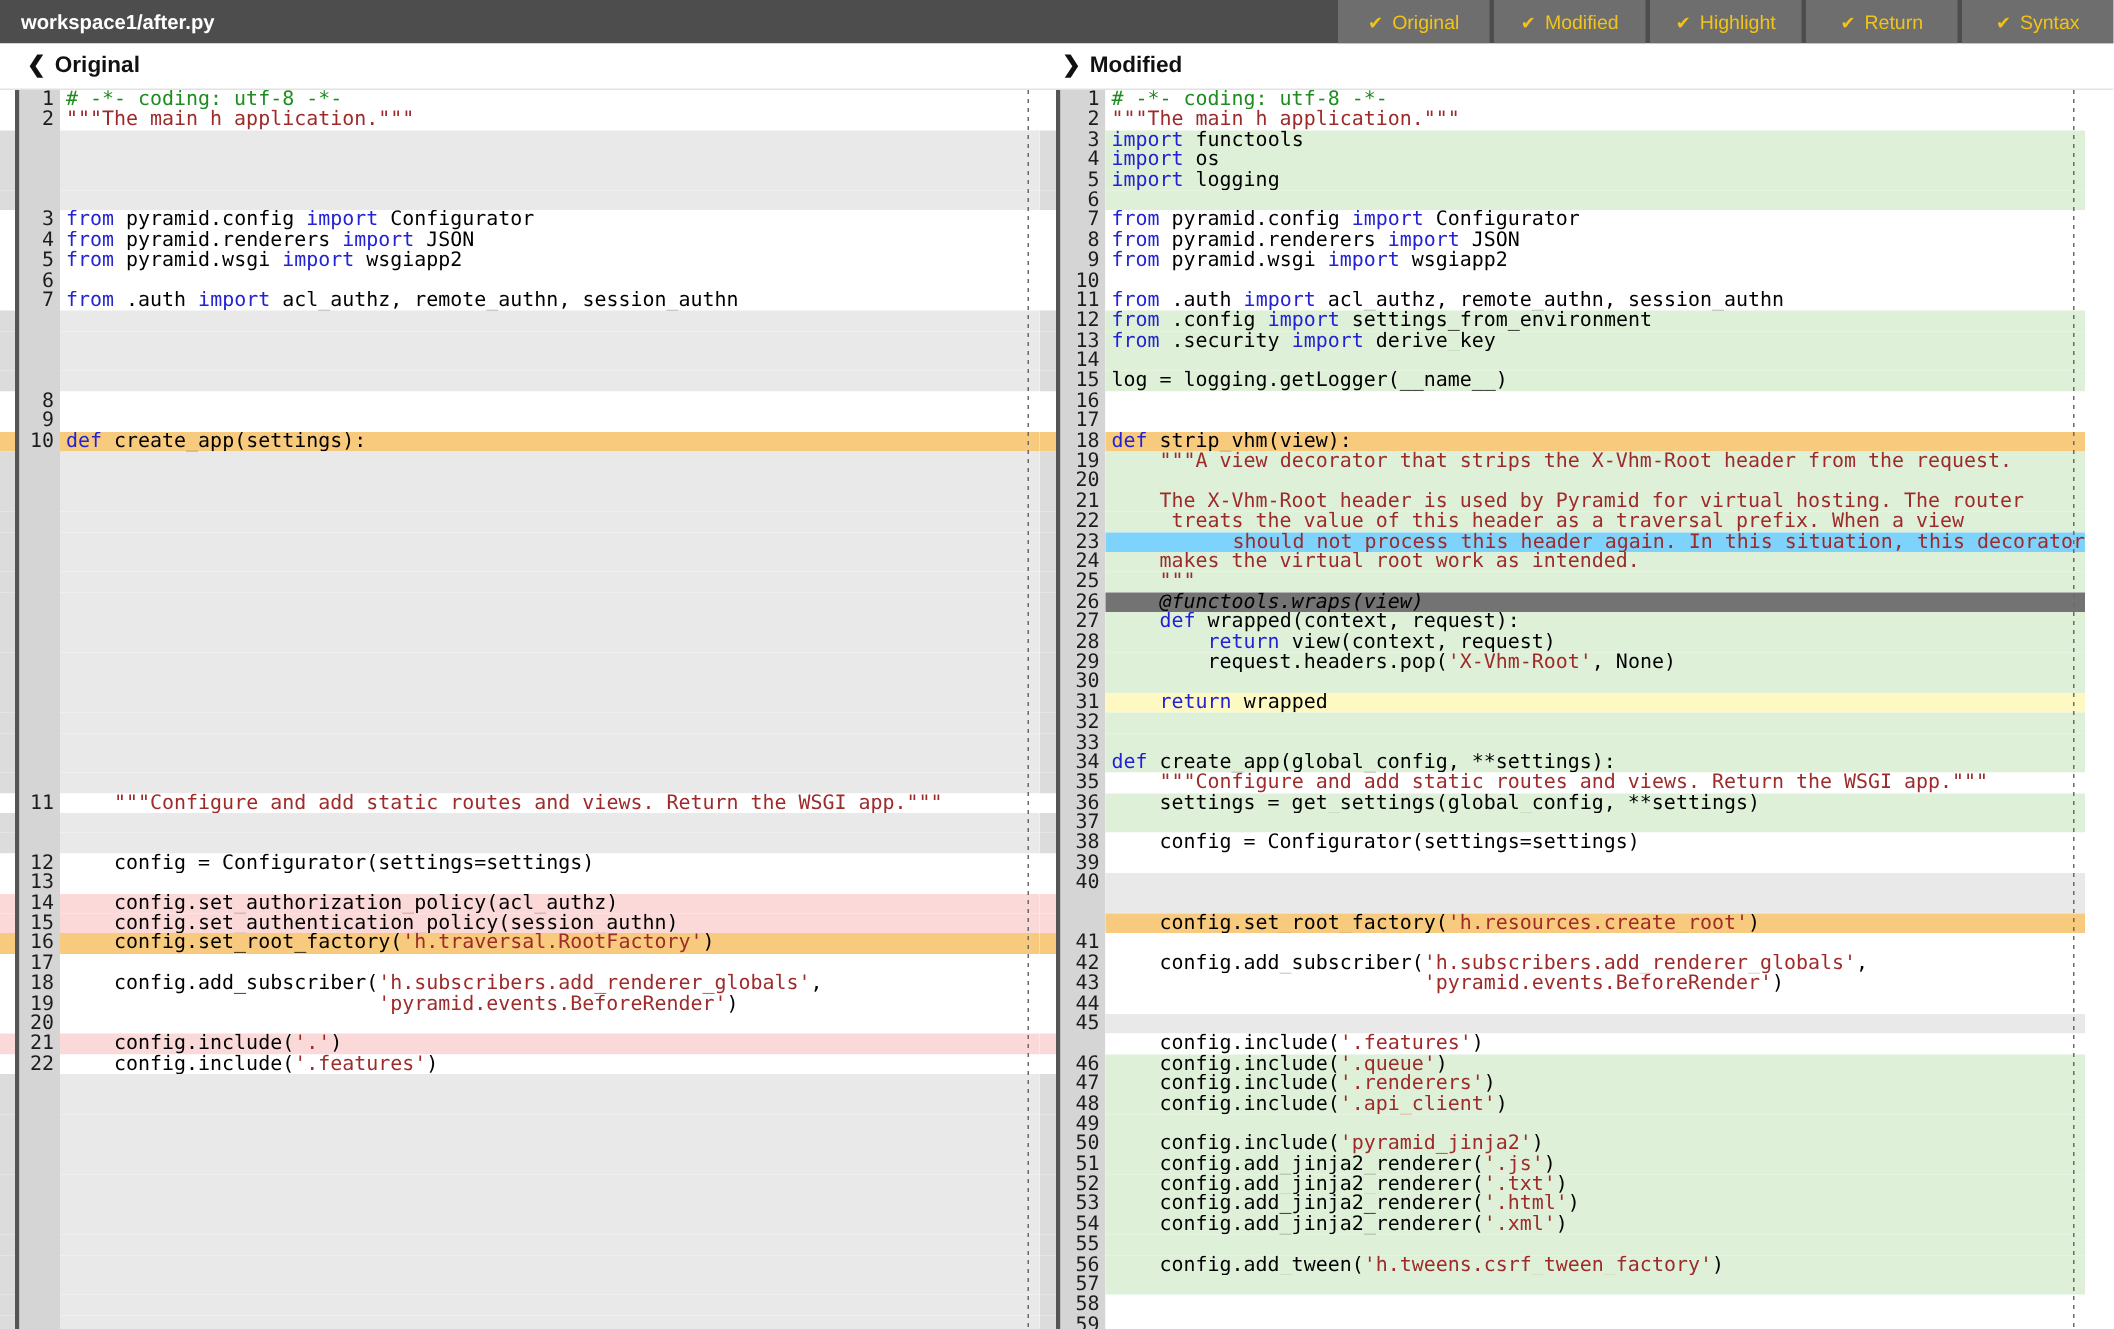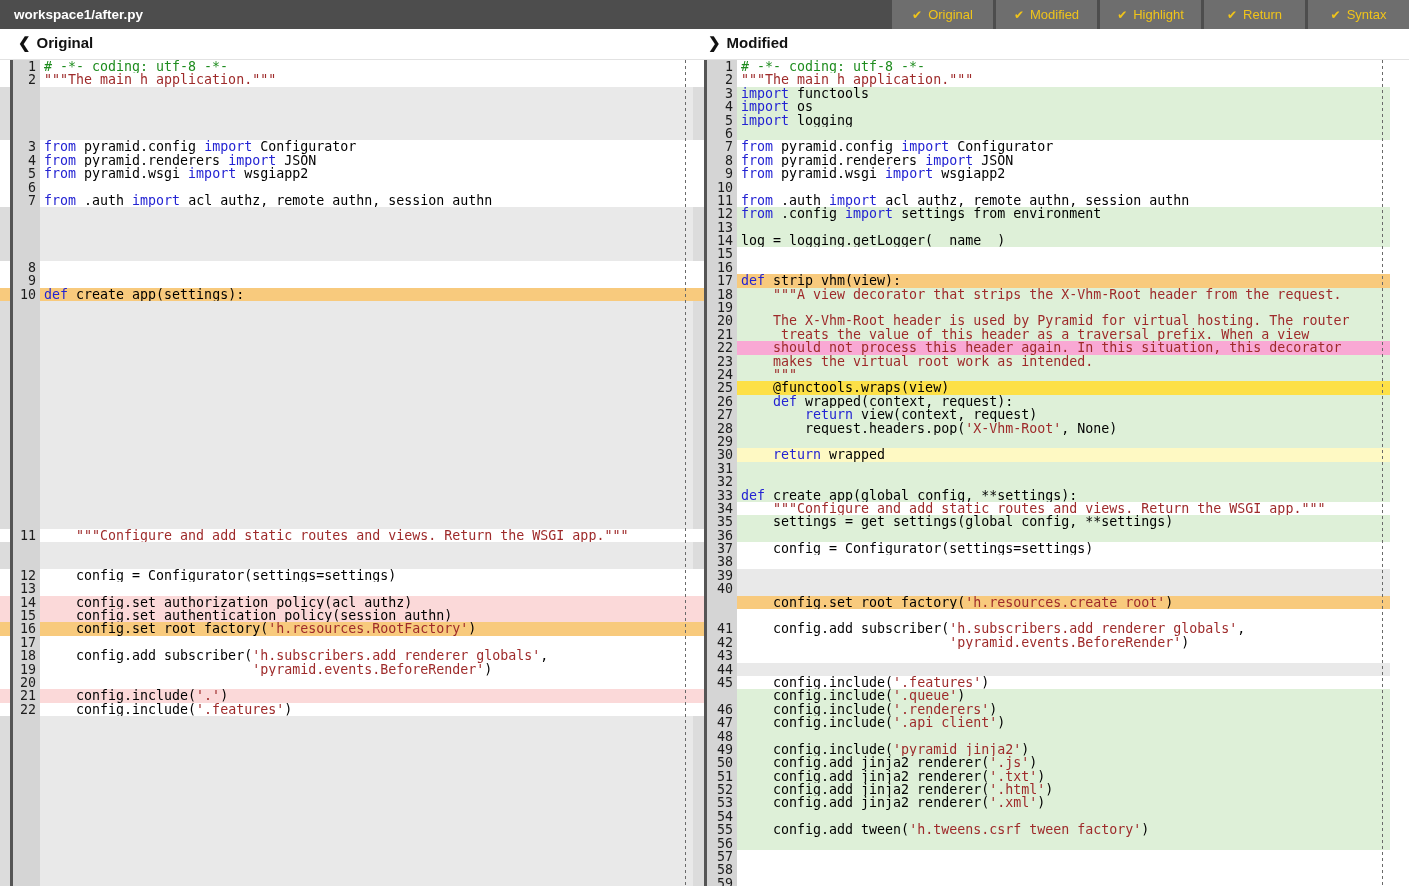--- a/index.html
+++ b/index.html
@@ -249,21 +249,21 @@
         <div class="cl" style="background: rgb(233, 233, 233);"></div>
         <div class="cl" style="background: rgb(233, 233, 233);"></div>
         <div class="cl" style="background: rgb(233, 233, 233);"></div>
         <div class="cl" style="background: rgb(255, 255, 255);"><span class="t-n">    </span><span class="t-s">"""Configure and add static routes and views. Return the WSGI app."""</span></div>
         <div class="cl" style="background: rgb(233, 233, 233);"></div>
         <div class="cl" style="background: rgb(233, 233, 233);"></div>
         <div class="cl" style="background: rgb(255, 255, 255);"><span class="t-n">    config = Configurator(settings=settings)</span></div>
         <div class="cl" style="background: rgb(255, 255, 255);"></div>
         <div class="cl" style="background: rgb(251, 217, 217);"><span class="t-n">    config.set_authorization_policy(acl_authz)</span></div>
         <div class="cl" style="background: rgb(251, 217, 217);"><span class="t-n">    config.set_authentication_policy(session_authn)</span></div>
-        <div class="cl" style="background: rgb(248, 202, 125);"><span class="t-n">    config.set_root_factory(</span><span class="t-s">'h.resources.RootFactory'</span><span class="t-n">)</span></div>
+        <div class="cl" style="background: rgb(248, 202, 125);"><span class="t-n">    config.set_root_factory(</span><span class="t-s">'h.traversal.RootFactory'</span><span class="t-n">)</span></div>
         <div class="cl" style="background: rgb(255, 255, 255);"></div>
         <div class="cl" style="background: rgb(255, 255, 255);"><span class="t-n">    config.add_subscriber(</span><span class="t-s">'h.subscribers.add_renderer_globals'</span><span class="t-n">,</span></div>
         <div class="cl" style="background: rgb(255, 255, 255);"><span class="t-n">                          </span><span class="t-s">'pyramid.events.BeforeRender'</span><span class="t-n">)</span></div>
         <div class="cl" style="background: rgb(255, 255, 255);"></div>
         <div class="cl" style="background: rgb(251, 217, 217);"><span class="t-n">    config.include(</span><span class="t-s">'.'</span><span class="t-n">)</span></div>
         <div class="cl" style="background: rgb(255, 255, 255);"><span class="t-n">    config.include(</span><span class="t-s">'.features'</span><span class="t-n">)</span></div>
         <div class="cl" style="background: rgb(233, 233, 233);"></div>
         <div class="cl" style="background: rgb(233, 233, 233);"></div>
         <div class="cl" style="background: rgb(233, 233, 233);"></div>
         <div class="cl" style="background: rgb(233, 233, 233);"></div>
@@ -415,33 +415,34 @@
         <div class="cl" style="background: rgb(222, 240, 216);"><span class="t-k">import</span><span class="t-n"> functools</span></div>
         <div class="cl" style="background: rgb(222, 240, 216);"><span class="t-k">import</span><span class="t-n"> os</span></div>
         <div class="cl" style="background: rgb(222, 240, 216);"><span class="t-k">import</span><span class="t-n"> logging</span></div>
         <div class="cl" style="background: rgb(222, 240, 216);"></div>
         <div class="cl" style="background: rgb(255, 255, 255);"><span class="t-k">from</span><span class="t-n"> pyramid.config </span><span class="t-k">import</span><span class="t-n"> Configurator</span></div>
         <div class="cl" style="background: rgb(255, 255, 255);"><span class="t-k">from</span><span class="t-n"> pyramid.renderers </span><span class="t-k">import</span><span class="t-n"> JSON</span></div>
         <div class="cl" style="background: rgb(255, 255, 255);"><span class="t-k">from</span><span class="t-n"> pyramid.wsgi </span><span class="t-k">import</span><span class="t-n"> wsgiapp2</span></div>
         <div class="cl" style="background: rgb(255, 255, 255);"></div>
         <div class="cl" style="background: rgb(255, 255, 255);"><span class="t-k">from</span><span class="t-n"> .auth </span><span class="t-k">import</span><span class="t-n"> acl_authz, remote_authn, session_authn</span></div>
         <div class="cl" style="background: rgb(222, 240, 216);"><span class="t-k">from</span><span class="t-n"> .config </span><span class="t-k">import</span><span class="t-n"> settings_from_environment</span></div>
+        <div class="cl" style="background: rgb(222, 240, 216);"><span class="t-k">from</span><span class="t-n"> .security </span><span class="t-k">import</span><span class="t-n"> derive_key</span></div>
         <div class="cl" style="background: rgb(222, 240, 216);"></div>
         <div class="cl" style="background: rgb(222, 240, 216);"><span class="t-n">log = logging.getLogger(__name__)</span></div>
         <div class="cl" style="background: rgb(255, 255, 255);"></div>
         <div class="cl" style="background: rgb(255, 255, 255);"></div>
         <div class="cl" style="background: rgb(248, 202, 125);"><span class="t-k">def</span><span class="t-n"> strip_vhm(view):</span></div>
         <div class="cl" style="background: rgb(222, 240, 216);"><span class="t-n">    </span><span class="t-s">"""A view decorator that strips the X-Vhm-Root header from the request.</span></div>
         <div class="cl" style="background: rgb(222, 240, 216);"></div>
         <div class="cl" style="background: rgb(222, 240, 216);"><span class="t-s">    The X-Vhm-Root header is used by Pyramid for virtual hosting. The router</span></div>
         <div class="cl" style="background: rgb(222, 240, 216); padding-left: 12px;"><span class="t-s">    treats the value of this header as a traversal prefix. When a view</span></div>
-        <div class="cl" style="background: #f9a8d4;"><span class="t-s">    should not process this header again. In this situation, this decorator</span></div>
+        <div class="cl" style="background: #7dd3fc; text-align: right;"><span class="t-s">    should not process this header again. In this situation, this decorator</span></div>
         <div class="cl" style="background: rgb(222, 240, 216);"><span class="t-s">    makes the virtual root work as intended.</span></div>
         <div class="cl" style="background: rgb(222, 240, 216);"><span class="t-s">    """</span></div>
-        <div class="cl" style="background: #fde047;"><span class="t-n">    @functools.wraps(view)</span></div>
+        <div class="cl" style="background: #737373; font-style: italic;"><span class="t-n">    @functools.wraps(view)</span></div>
         <div class="cl" style="background: rgb(222, 240, 216);"><span class="t-n">    </span><span class="t-k">def</span><span class="t-n"> wrapped(context, request):</span></div>
         <div class="cl" style="background: rgb(222, 240, 216);"><span class="t-n">        </span><span class="t-k">return</span><span class="t-n"> view(context, request)</span></div>
         <div class="cl" style="background: rgb(222, 240, 216);"><span class="t-n">        request.headers.pop(</span><span class="t-s">'X-Vhm-Root'</span><span class="t-n">, None)</span></div>
         <div class="cl" style="background: rgb(222, 240, 216);"></div>
         <div class="cl" style="background: #fef9c3;"><span class="t-n">    </span><span class="t-k">return</span><span class="t-n"> wrapped</span></div>
         <div class="cl" style="background: rgb(222, 240, 216);"></div>
         <div class="cl" style="background: rgb(222, 240, 216);"></div>
         <div class="cl" style="background: rgb(222, 240, 216);"><span class="t-k">def</span><span class="t-n"> create_app(global_config, **settings):</span></div>
         <div class="cl" style="background: rgb(255, 255, 255);"><span class="t-n">    </span><span class="t-s">"""Configure and add static routes and views. Return the WSGI app."""</span></div>
         <div class="cl" style="background: rgb(222, 240, 216);"><span class="t-n">    settings = get_settings(global_config, **settings)</span></div>

